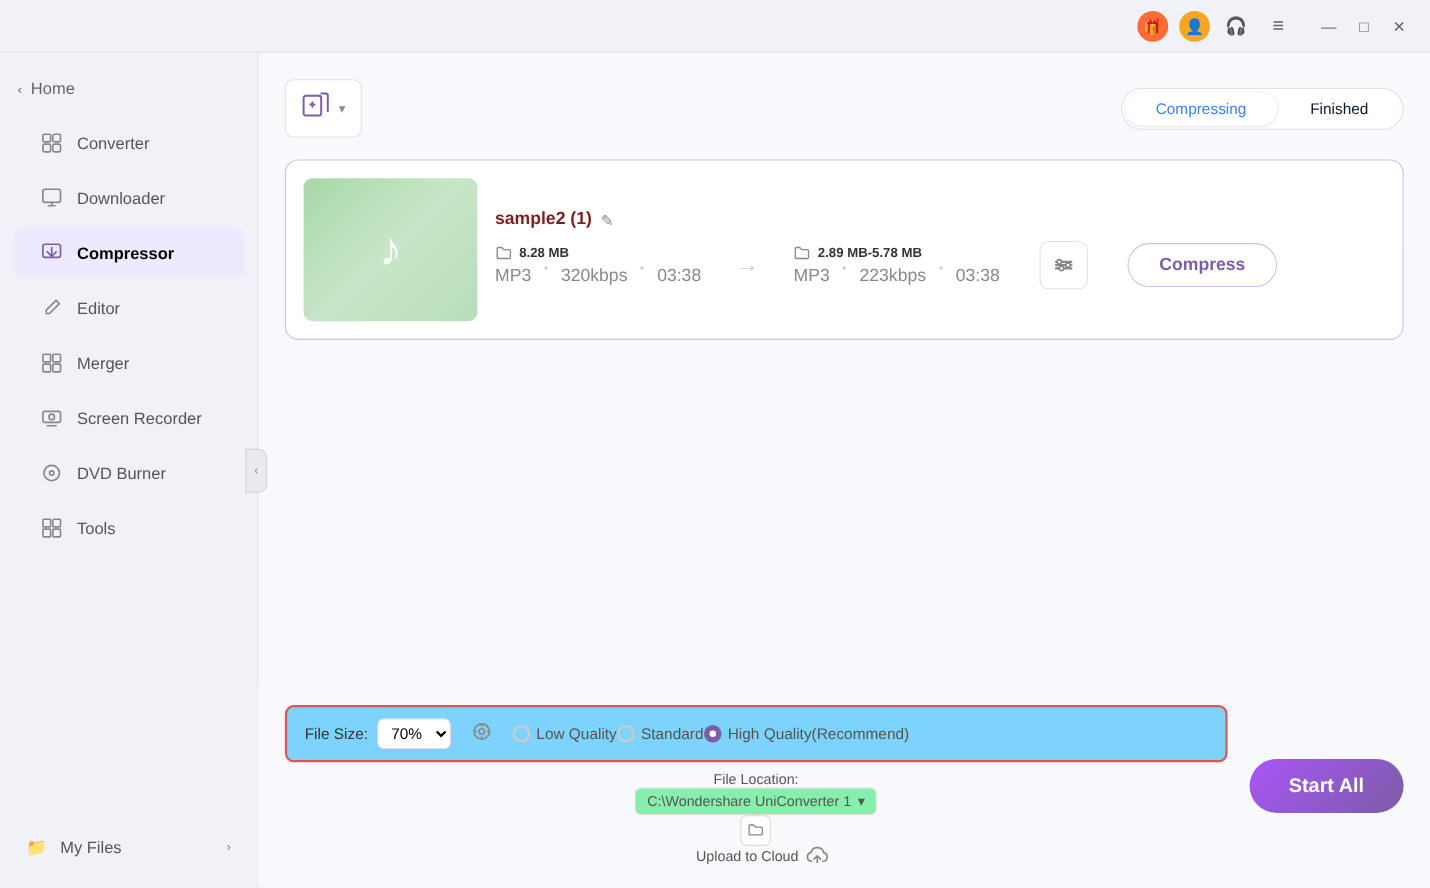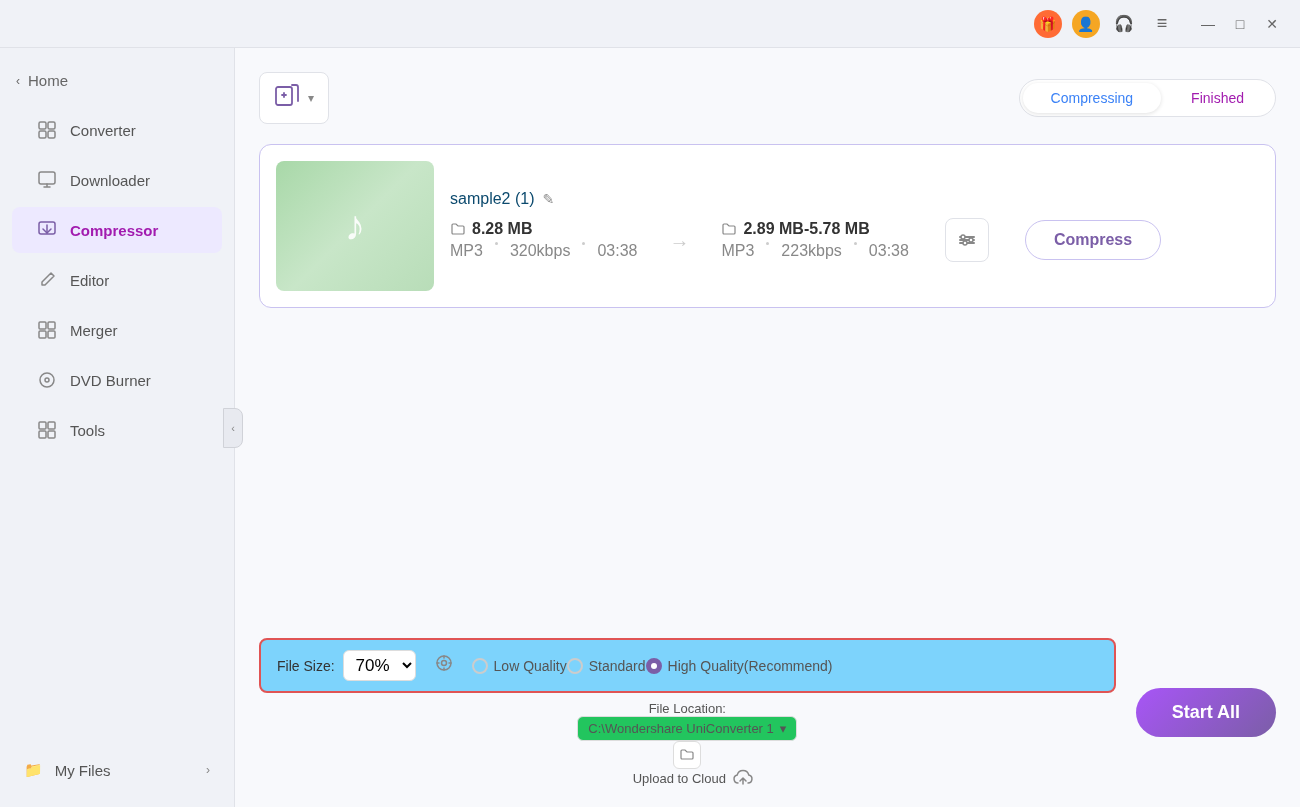--- a/index.html
+++ b/index.html
@@ -82,21 +82,21 @@
       padding: 12px 24px;
       cursor: pointer;
       border-radius: 8px;
       margin: 2px 12px;
       color: #555;
       font-size: 15px;
       transition: background 0.15s;
     }
     .sidebar-item.active {
       background: #ede9ff;
-      color: #a21caf;
+      color: #000000;
       font-weight: 600;
     }
     .sidebar-item .si-icon {
       width: 22px;
       height: 22px;
       display: flex;
       align-items: center;
       justify-content: center;
       font-size: 16px;
       flex-shrink: 0;
@@ -180,21 +180,21 @@
       border: 1px solid #e0e2e8;
       border-radius: 20px;
       padding: 3px;
       gap: 2px;
     }
     .tab {
       padding: 7px 28px;
       border-radius: 16px;
       font-size: 14px;
       cursor: pointer;
-      color: #a21caf;
+      color: #0f172a;
       transition: all 0.15s;
     }
     .tab.active {
       background: white;
       color: #3b82f6;
       font-weight: 500;
       box-shadow: 0 1px 4px rgba(0,0,0,0.12);
     }
 
     
@@ -230,22 +230,22 @@
       flex-direction: column;
       gap: 10px;
     }
     .file-name-row {
       display: flex;
       align-items: center;
       gap: 8px;
     }
     .file-name {
       font-size: 16px;
-      font-weight: 400;
-      color: #0c4a6e;
+      font-weight: 700;
+      color: #7f1d1d;
     }
     .edit-icon {
       color: #888;
       cursor: pointer;
       font-size: 14px;
     }
 
     .file-details {
       display: flex;
       align-items: center;
@@ -254,21 +254,21 @@
 
     .detail-box {
       display: flex;
       flex-direction: column;
       gap: 4px;
     }
     .detail-size {
       display: flex;
       align-items: center;
       gap: 6px;
-      font-size: 16px;
+      font-size: 12px;
       font-weight: 600;
       color: #333;
     }
     .detail-meta {
       display: flex;
       gap: 12px;
       font-size: 16px;
       color: #888;
     }
     .detail-meta span { display: flex; align-items: center; gap: 3px; }
@@ -332,21 +332,21 @@
       display: flex;
       align-items: center;
       gap: 8px;
       font-size: 14px;
       color: #333;
     }
     .file-size-select {
       border: 1px solid #ddd;
       border-radius: 6px;
       padding: 4px 8px;
-      font-size: 17px;
+      font-size: 14px;
       background: white;
       cursor: pointer;
     }
 
     .settings-small-icon {
       color: #888;
       font-size: 18px;
       cursor: pointer;
     }
 
@@ -389,21 +389,21 @@
       align-items: center;
       gap: 0;
       font-size: 13px;
       color: #555;
       flex-direction: column;
     }
     .location-path {
       display: flex;
       align-items: center;
       gap: 6px;
-      background: #22c55e;
+      background: #86efac;
       border: 1px solid #ddd;
       border-radius: 6px;
       padding: 4px 10px;
     }
     .folder-icon-btn {
       width: 28px;
       height: 28px;
       border: 1px solid #ddd;
       border-radius: 6px;
       display: flex;
@@ -513,20 +513,30 @@
         <svg width="20" height="20" viewBox="0 0 20 20" fill="none">
           <rect x="2" y="2" width="7" height="7" rx="1" stroke="#888" stroke-width="1.5"></rect>
           <rect x="11" y="2" width="7" height="7" rx="1" stroke="#888" stroke-width="1.5"></rect>
           <rect x="2" y="11" width="7" height="7" rx="1" stroke="#888" stroke-width="1.5"></rect>
           <rect x="11" y="11" width="7" height="7" rx="1" stroke="#888" stroke-width="1.5"></rect>
         </svg>
       </span>
       <span>Merger</span>
     </div>
 
+    <div class="sidebar-item">
+      <span class="si-icon">
+        <svg width="20" height="20" viewBox="0 0 20 20" fill="none">
+          <rect x="2" y="4" width="16" height="10" rx="2" stroke="#888" stroke-width="1.5"></rect>
+          <circle cx="10" cy="9" r="2.5" stroke="#888" stroke-width="1.5"></circle>
+          <path d="M6 17h8" stroke="#888" stroke-width="1.5" stroke-linecap="round"></path>
+        </svg>
+      </span>
+      <span>Screen Recorder</span>
+    </div>
 
     <div class="sidebar-item">
       <span class="si-icon">
         <svg width="20" height="20" viewBox="0 0 20 20" fill="none">
           <circle cx="10" cy="10" r="7" stroke="#888" stroke-width="1.5"></circle>
           <circle cx="10" cy="10" r="2" stroke="#888" stroke-width="1.5"></circle>
         </svg>
       </span>
       <span>DVD Burner</span>
     </div>

